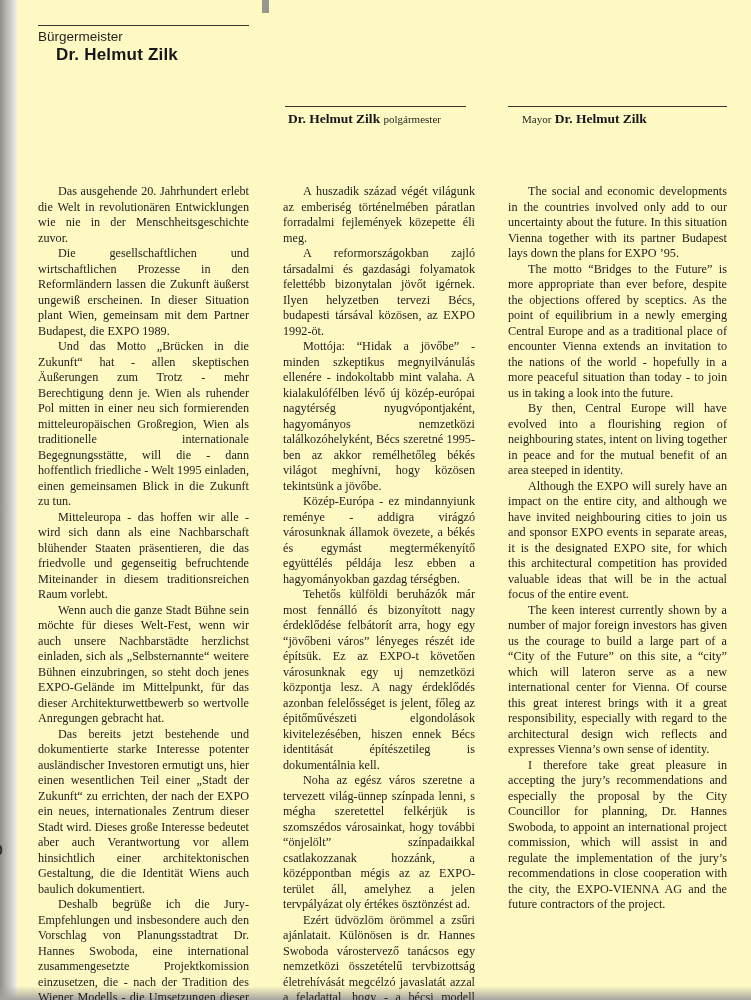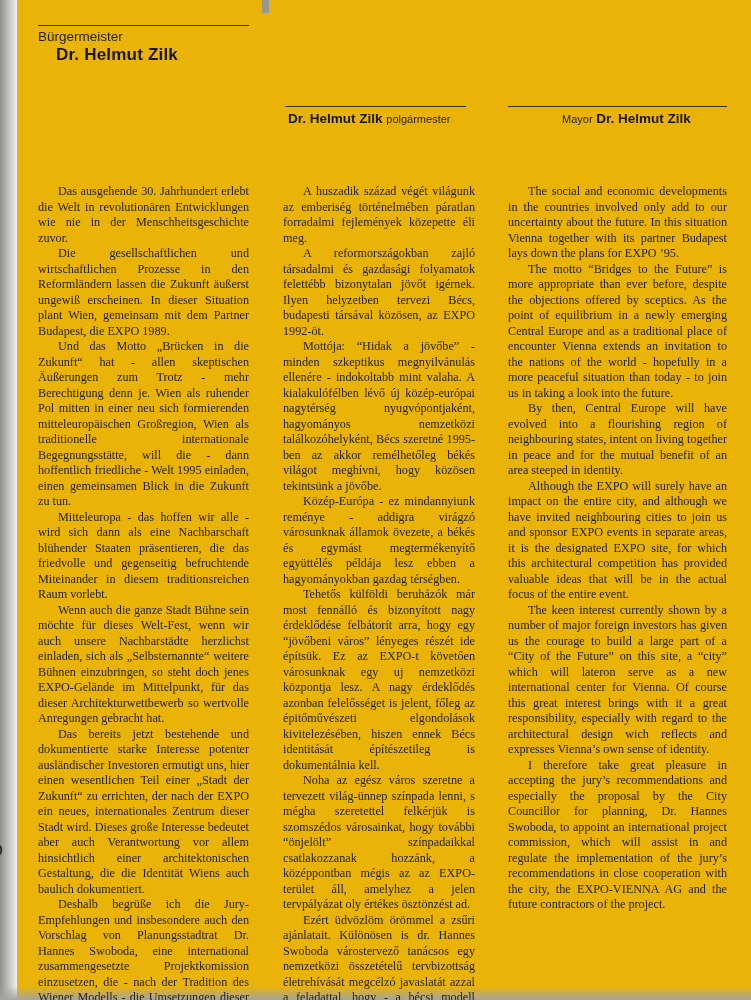--- a/index.html
+++ b/index.html
@@ -3,21 +3,21 @@
 <meta charset="utf-8">
 <style>
   html,body { margin:0; padding:0; }
   body {
     width:751px; height:1000px;
     background:#e8e7e2;
     font-family:"Liberation Serif","DejaVu Serif",serif;
   }
   .page {
     position:relative; width:751px; height:1000px; overflow:hidden;
-    background:#eab308; color:#24221f;
+    background:#fef9c3; color:#24221f;
   }
   .edge-left {
     position:absolute; left:0; top:0; width:17px; height:100%;
     background:linear-gradient(to right,#8f8f8b 0%,#bdbcb6 45%,#f1f0ea 100%);
   }
   .edge-bottom {
     position:absolute; left:0; bottom:0; width:100%; height:14px;
     background:linear-gradient(to bottom, rgba(160,159,154,0) 0%, #a5a49f 100%);
   }
   .reg-mark {
@@ -32,25 +32,25 @@
     position:absolute; left:38px; top:29px;
     font-family:"Liberation Sans",sans-serif; font-size:13.5px; color:#201f1c;
   }
   .m-name {
     position:absolute; left:56px; top:45px;
     font-family:"Liberation Sans",sans-serif; font-size:17px; font-weight:bold;
     color:#17161a; letter-spacing:0.2px;
   }
   .colhead {
     position:absolute; top:111px;
-    font-family:Liberation Sans, sans-serif; font-size:13.5px; color:#17161a;
+    font-family:Liberation Serif, serif; font-size:13.5px; color:#17161a;
     white-space:nowrap;
   }
   .colhead-hu { left:288px; }
-  .colhead-en { left:522px;margin-left:40px; }
+  .colhead-en { left:522px; }
   .colhead .bold { font-weight:bold; }
   .colhead .small { font-size:11px; color:#201f1c; }
 
   .col {
     position:absolute; top:184px;
     font-size:12.2px; line-height:15.5px;
     text-align:justify; color:#24221f;
     hyphens:auto; -webkit-hyphens:auto;
   }
   .col-de { left:38px;  width:211px; }
@@ -83,21 +83,21 @@
     <span class="small">polgármester</span>
   </div>
 
   <div class="rule h3-rule"></div>
   <div class="colhead colhead-en">
     <span class="small">Mayor</span>
     <span class="bold">Dr. Helmut Zilk</span>
   </div>
 
   <div class="col col-de" lang="de">
-    <p>Das ausgehende 30. Jahrhundert erlebt die Welt in revolutionären Entwicklungen wie nie in der Menschheitsgeschichte zuvor.</p>
+    <p>Das ausgehende 20. Jahrhundert erlebt die Welt in revolutionären Entwicklungen wie nie in der Menschheitsgeschichte zuvor.</p>
     <p>Die gesellschaftlichen und wirtschaftlichen Prozesse in den Reformländern lassen die Zukunft äußerst ungewiß erscheinen. In dieser Situation plant Wien, gemeinsam mit dem Partner Budapest, die EXPO 1989.</p>
     <p>Und das Motto „Brücken in die Zukunft“ hat - allen skeptischen Äußerungen zum Trotz - mehr Berechtigung denn je. Wien als ruhender Pol mitten in einer neu sich formierenden mitteleuropäischen Großregion, Wien als traditionelle internationale Begegnungsstätte, will die - dann hoffentlich friedliche - Welt 1995 einladen, einen gemeinsamen Blick in die Zukunft zu tun.</p>
     <p>Mitteleuropa - das hoffen wir alle - wird sich dann als eine Nachbarschaft blühender Staaten präsentieren, die das friedvolle und gegenseitig befruchtende Miteinander in diesem traditionsreichen Raum vorlebt.</p>
     <p>Wenn auch die ganze Stadt Bühne sein möchte für dieses Welt-Fest, wenn wir auch unsere Nachbarstädte herzlichst einladen, sich als „Selbsternannte“ weitere Bühnen einzubringen, so steht doch jenes EXPO-Gelände im Mittelpunkt, für das dieser Architekturwettbewerb so wertvolle Anregungen gebracht hat.</p>
     <p>Das bereits jetzt bestehende und dokumentierte starke Interesse potenter ausländischer Investoren ermutigt uns, hier einen wesentlichen Teil einer „Stadt der Zukunft“ zu errichten, der nach der EXPO ein neues, internationales Zentrum dieser Stadt wird. Dieses große Interesse bedeutet aber auch Verantwortung vor allem hinsichtlich einer architektonischen Gestaltung, die die Identität Wiens auch baulich dokumentiert.</p>
     <p>Deshalb begrüße ich die Jury-Empfehlungen und insbesondere auch den Vorschlag von Planungsstadtrat Dr. Hannes Swoboda, eine international zusammengesetzte Projektkomission einzusetzen, die - nach der Tradition des Wiener Modells - die Umsetzungen dieser Jury-Empfehlungen in enger Zusammenarbeit mit der Stadt, der EXPO-VIENNA AG und den künftigen Bauträgern als kritisches Korrektiv begleitet.</p>
   </div>
 
   <div class="col col-hu" lang="hu">
     <p>A huszadik század végét világunk az emberiség történelmében páratlan forradalmi fejlemények közepette éli meg.</p>

